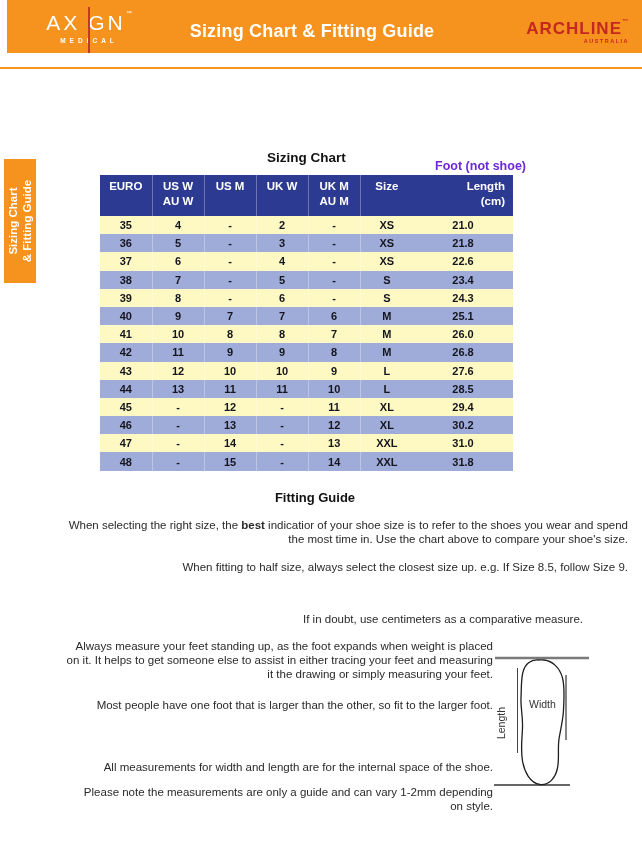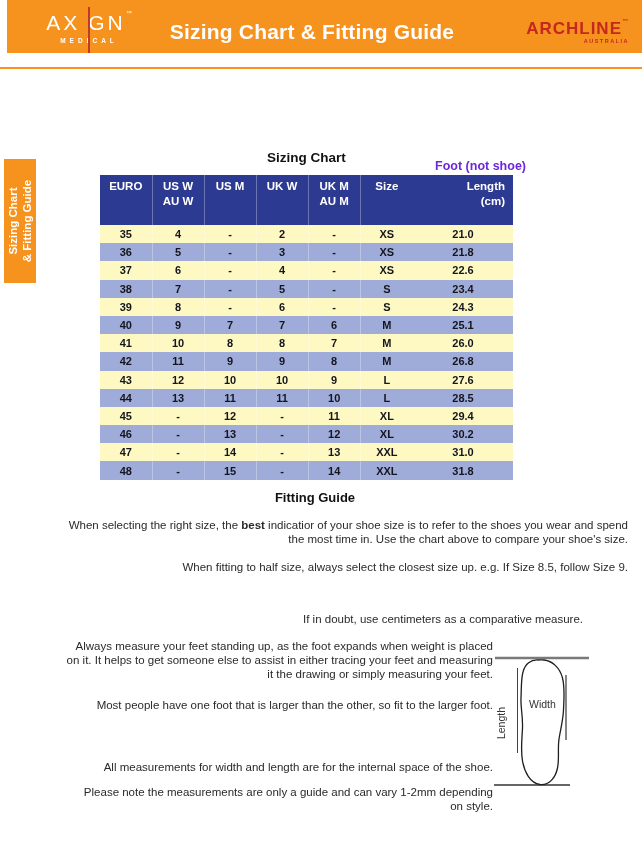--- a/index.html
+++ b/index.html
@@ -12,21 +12,21 @@
   .banner{position:absolute;top:0;left:7px;width:642px;height:53px;background:#F6921E;}
   .banner-rule{position:absolute;top:67px;left:0;width:642px;height:2px;background:#F6921E;}
   .axign-logo{position:absolute;top:12px;left:27px;width:110px;text-align:center;color:#fff;}
   .axign-name{display:flex;justify-content:center;align-items:flex-end;
     font-size:21px;letter-spacing:3px;font-weight:400;line-height:22px;}
   .axign-line{width:2px;height:46px;background:#C0392B;position:absolute;left:54px;top:-5px;}
   .axign-tm{font-size:6px;vertical-align:top;position:relative;top:-10px;letter-spacing:0;}
   .axign-sub{font-size:6.5px;letter-spacing:4px;font-weight:700;margin-top:3px;}
   .banner-title{position:absolute;top:0;left:140px;width:330px;height:63px;
     display:flex;align-items:center;justify-content:center;
-    color:#fff;font-weight:700;font-size:21px;letter-spacing:.2px;}
+    color:#fff;font-weight:700;font-size:18px;letter-spacing:.2px;}
   .archline-logo{position:absolute;top:20px;right:20px;text-align:right;color:#C4281F;}
   .archline-name{font-size:17px;font-weight:700;letter-spacing:1px;line-height:17px;}
   .archline-tm{font-size:6px;vertical-align:top;position:relative;top:-7px;}
   .archline-sub{font-size:5.5px;font-weight:700;letter-spacing:1.5px;margin-top:1px;}
   
   .side-tab{position:absolute;left:4px;top:159px;width:32px;height:124px;background:#F6921E;}
   .side-tab-text{position:absolute;left:-46px;top:46px;width:124px;height:32px;
     transform:rotate(-90deg);color:#fff;font-weight:700;font-size:11.5px;line-height:14px;
     text-align:center;display:flex;flex-direction:column;justify-content:center;}
   
@@ -35,21 +35,21 @@
   .foot-note{position:absolute;left:116px;top:159px;width:410px;text-align:right;
     font-weight:700;font-size:12.5px;color:#6d28d9;}
   table.sizing{position:absolute;left:100px;top:175px;width:413px;border-collapse:collapse;
     table-layout:fixed;}
   table.sizing col.c1{width:12.6%}table.sizing col.c2{width:12.6%}
   table.sizing col.c3{width:12.6%}table.sizing col.c4{width:12.6%}
   table.sizing col.c5{width:12.6%}table.sizing col.c6{width:12.8%}
   table.sizing col.c7{width:24.2%}
   table.sizing thead tr{background:#2D3A92;height:38px;}
   table.sizing th{color:#fff;font-size:11.5px;font-weight:700;vertical-align:top;
-    padding:4px 0 16px 0;text-align:center;line-height:15px;}
+    padding:4px 0 7px 0;text-align:center;line-height:15px;}
   table.sizing th.len{text-align:right;padding-right:8px;}
   table.sizing tbody tr{height:18.2px;}
   table.sizing tbody tr.dark{background:#fef9c3;}
   table.sizing tbody tr.light{background:#9FACD9;}
   table.sizing td{font-size:11px;font-weight:700;color:#15151d;text-align:center;padding:0;}
   table.sizing .divider{border-left:1px solid rgba(255,255,255,0.3);}
   
   .h-section{position:absolute;left:0;width:618px;text-align:center;font-weight:700;
     font-size:13px;color:#111;margin-left:6px;}
   .para{position:absolute;left:23px;font-size:11.5px;line-height:13.8px;color:#2a2a2a;text-align:right;}

